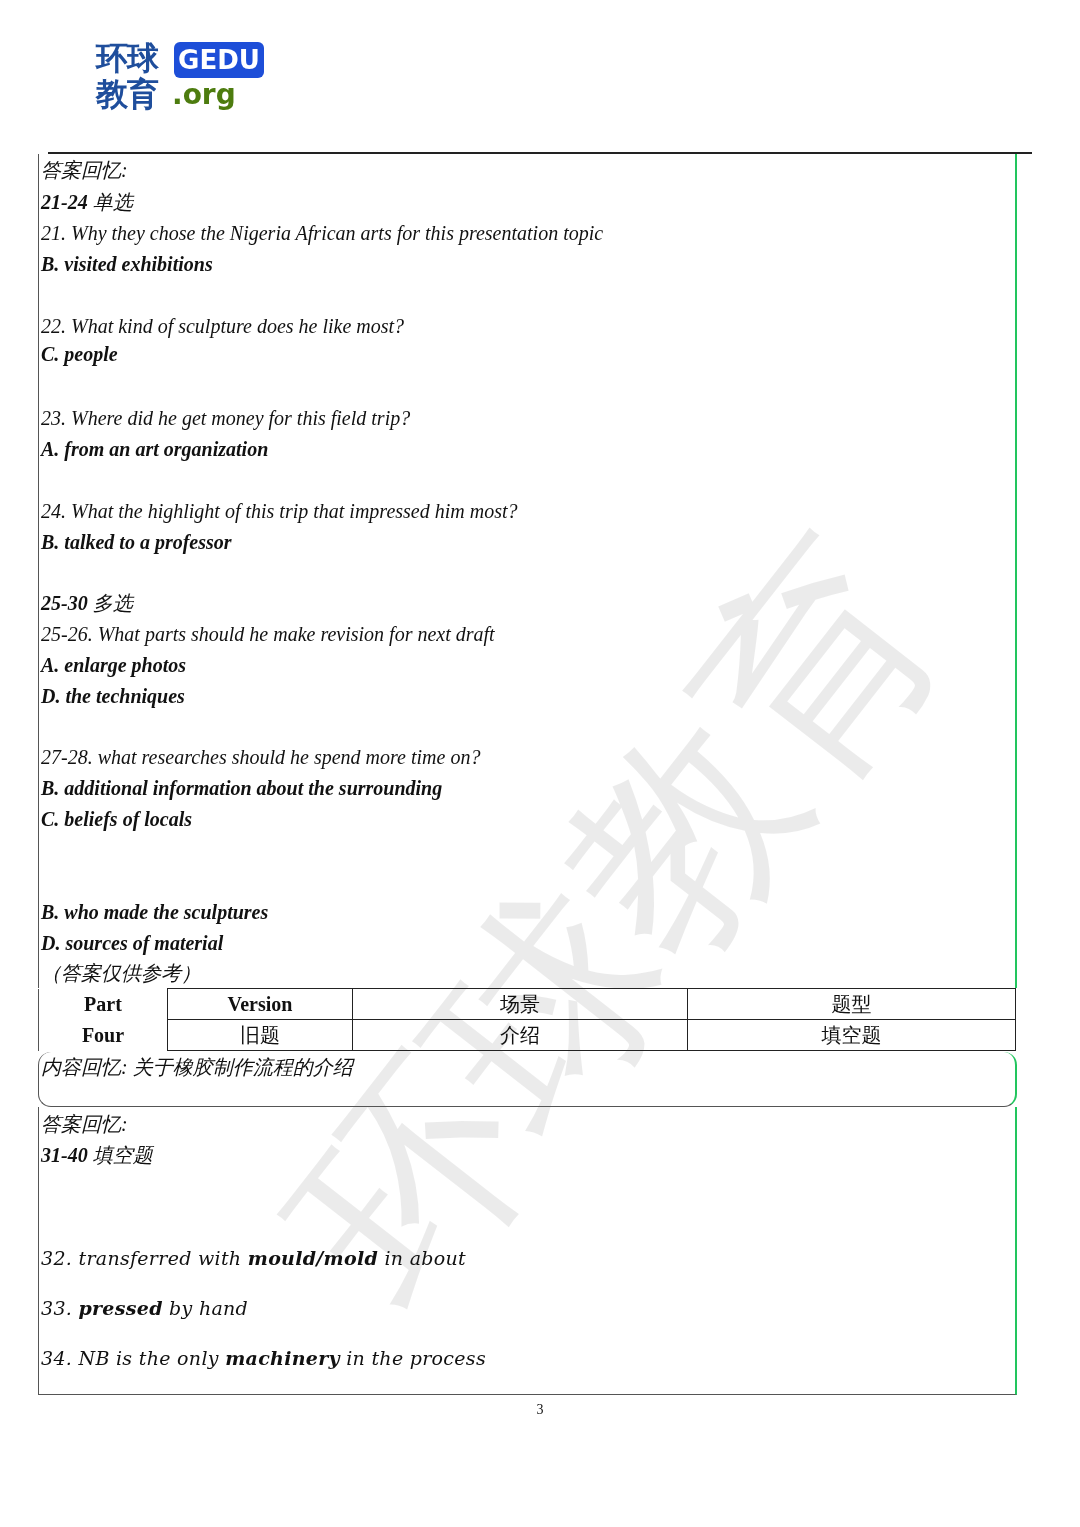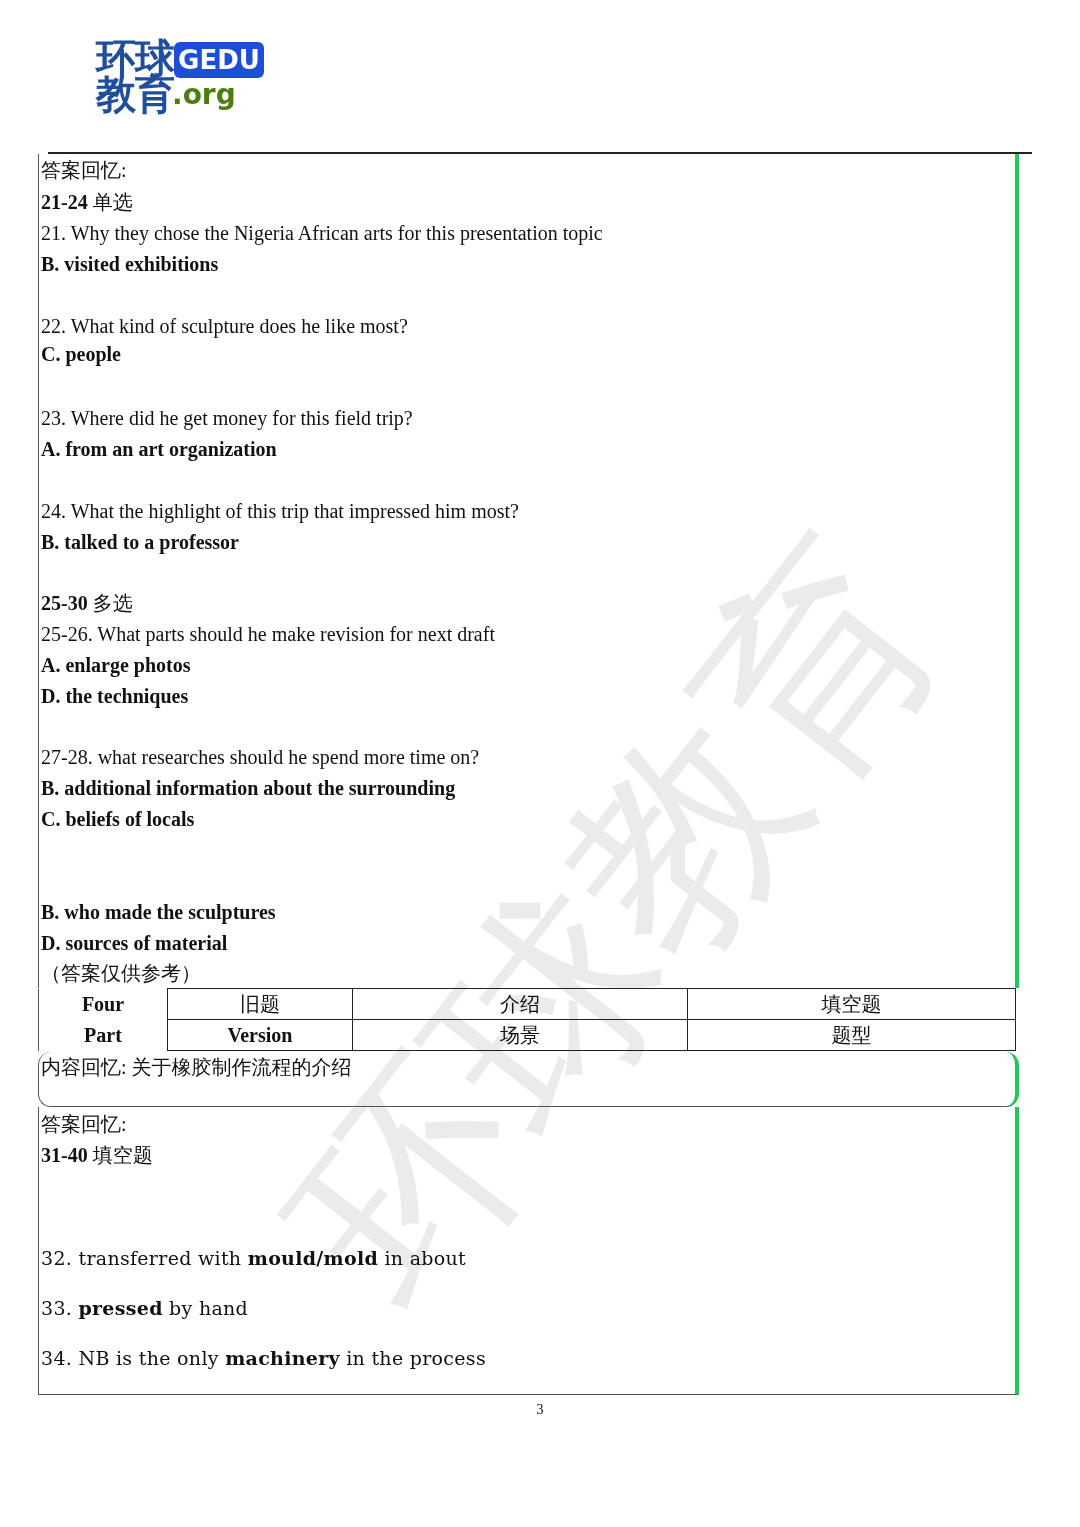--- a/index.html
+++ b/index.html
@@ -1,22 +1,22 @@
 <!DOCTYPE html>
 <html><head>
 <meta charset="utf-8">
 <style>
   html,body{margin:0;padding:0;background:#fff;}
   body{width:1080px;height:1527px;position:relative;overflow:hidden;font-family:"Liberation Serif","DejaVu Serif",serif;color:#111;}
   .logo{position:absolute;left:96px;top:40px;width:170px;height:72px;}
-  .logo .cn{position:absolute;left:0;top:0;font-family:"DejaVu Sans",sans-serif;font-weight:bold;color:#1f4e9c;font-size:40px;line-height:36px;letter-spacing:-1px;}
+  .logo .cn{position:absolute;left:0;top:0;font-family:"DejaVu Sans",sans-serif;font-weight:bold;color:#1f4e9c;font-size:32px;line-height:36px;letter-spacing:-1px;}
   .logo .badge{position:absolute;left:78px;top:2px;width:90px;height:36px;background:#1d4ed8;border-radius:6px;color:#fff;font-family:"DejaVu Sans",sans-serif;font-weight:bold;font-size:26px;line-height:36px;text-align:center;}
   .logo .org{position:absolute;left:76px;top:38px;font-family:"DejaVu Sans",sans-serif;font-weight:bold;color:#4d7c0f;font-size:28px;line-height:34px;}
   .topline{position:absolute;left:48px;top:152px;width:984px;height:2px;background:#222;}
-  .box{position:absolute;left:38px;width:976px;border-left:1px solid #555;border-right:4px solid #22c55e;}
+  .box{position:absolute;left:38px;width:976px;border-left:1px solid #555;border-right:2px solid #22c55e;font-style:italic;}
   .box1{top:154px;height:834px;}
   .line{position:absolute;left:2px;font-size:20px;line-height:24px;white-space:nowrap;}
   .b{font-weight:bold;}
   table.info{position:absolute;left:38px;top:988px;width:978px;border-collapse:collapse;font-size:20px;}
   table.info td{height:30px;text-align:center;padding:0;border:1px solid #222;}
   table.info td.part{border:none;border-left:1px solid #555;font-weight:bold;width:128px;}
   .hd{font-weight:bold;}
   .box2{top:1052px;height:54px;border-bottom:1px solid #555;border-radius:13px;}
   .box3{top:1107px;height:287px;border-bottom:1px solid #555;}
   .sans{font-family:"DejaVu Serif",serif;font-size:19px;letter-spacing:0.3px;}
@@ -55,30 +55,30 @@
   <div class="line b" style="top:622px">B. additional information about the surrounding</div>
   <div class="line b" style="top:653px">C. beliefs of locals</div>
   <div class="line b" style="top:746px">B. who made the sculptures</div>
   <div class="line b" style="top:777px">D. sources of material</div>
   <div class="line" style="top:807px">（答案仅供参考）</div>
 </div>
 
 <table class="info">
   <tbody>
       <tr>
+    <td class="part">Part</td>
+    <td class="hd" style="width:184px">Version</td>
+    <td style="width:334px">场景</td>
+    <td>题型</td>
+  </tr>
+  <tr>
     <td class="part">Four</td>
     <td>旧题</td>
     <td>介绍</td>
     <td>填空题</td>
-  </tr>
-  <tr>
-    <td class="part">Part</td>
-    <td class="hd" style="width:184px">Version</td>
-    <td style="width:334px">场景</td>
-    <td>题型</td>
   </tr>
 </tbody>
   </table>
 
 <div class="box box2">
   <div class="line" style="top:3px">内容回忆: 关于橡胶制作流程的介绍</div>
 </div>
 
 <div class="box box3">
   <div class="line" style="top:5px">答案回忆:</div>

